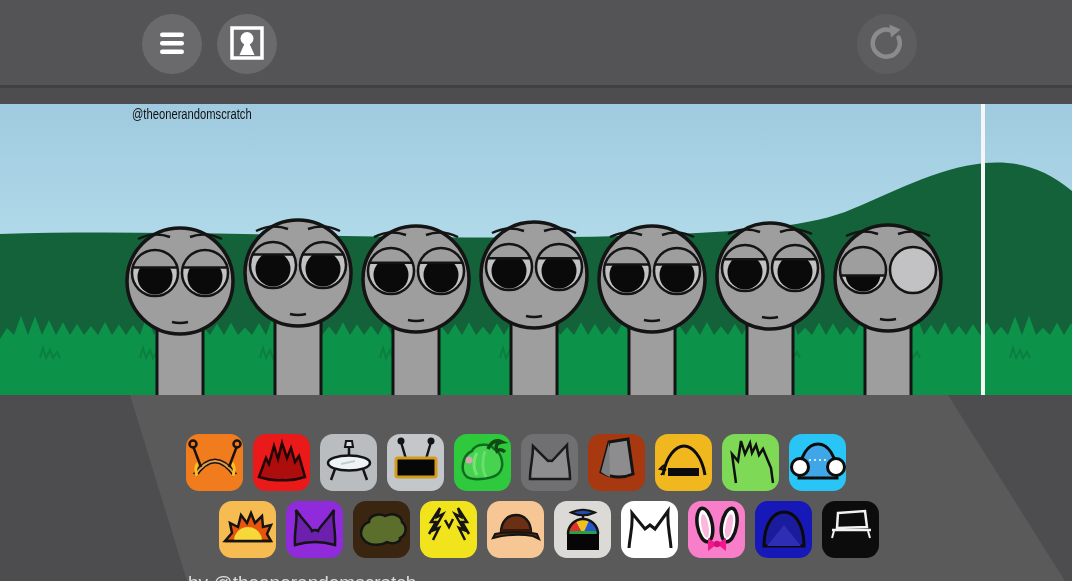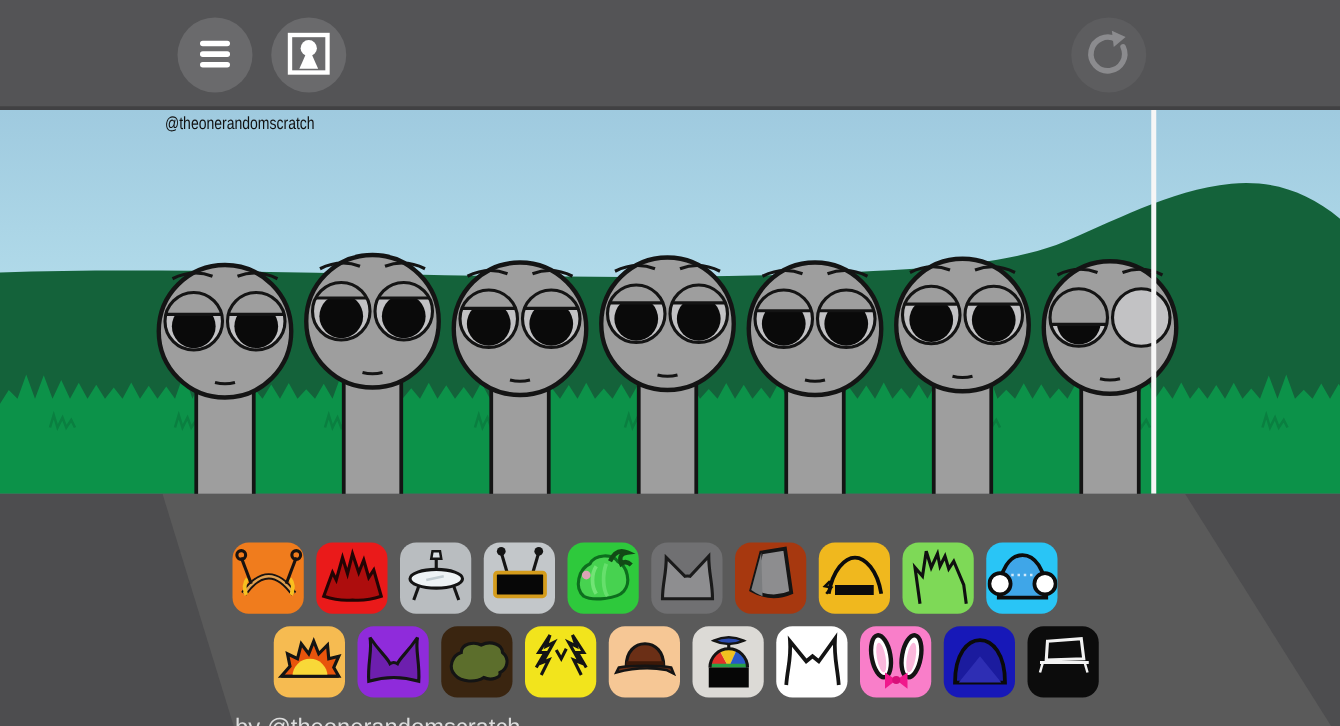--- a/index.html
+++ b/index.html
@@ -9,21 +9,21 @@
 
   
   .topbar{position:absolute;left:0;top:0;width:1072px;height:88px;
           background:#545456;border-bottom:3px solid #414143;box-sizing:border-box;z-index:40;}
   .round-btn{position:absolute;top:14px;width:60px;height:60px;border-radius:50%;
              display:flex;align-items:center;justify-content:center;border:none;padding:0;cursor:pointer;}
   .btn-light{background:#6a6a6c;}
   .btn-dim{background:#5d5d5f;}
 
   
-  .scene{position:absolute;left:0;top:88px;width:885px;height:307px;overflow:visible;padding-left:40px;}
+  .scene{position:absolute;left:0;top:104px;width:985px;height:307px;overflow:visible;}
   .backdrop{position:absolute;left:0;top:0;}
   .scene-credit{position:absolute;left:132px;top:2px;color:#111;font-size:14px;
                 transform:scaleX(0.8);transform-origin:left top;white-space:nowrap;z-index:5;}
   .characters{position:absolute;left:0;top:0;width:100%;height:100%;z-index:10;}
   .character{position:absolute;}
   .white-strip{position:absolute;right:0;top:0;width:4px;height:307px;background:#f6f6f6;z-index:20;}
 
   
   .panel{position:absolute;left:0;top:395px;width:1072px;height:186px;background:#4d4d4f;z-index:30;}
   .panel-light{position:absolute;inset:0;background:#5a5a5a;

